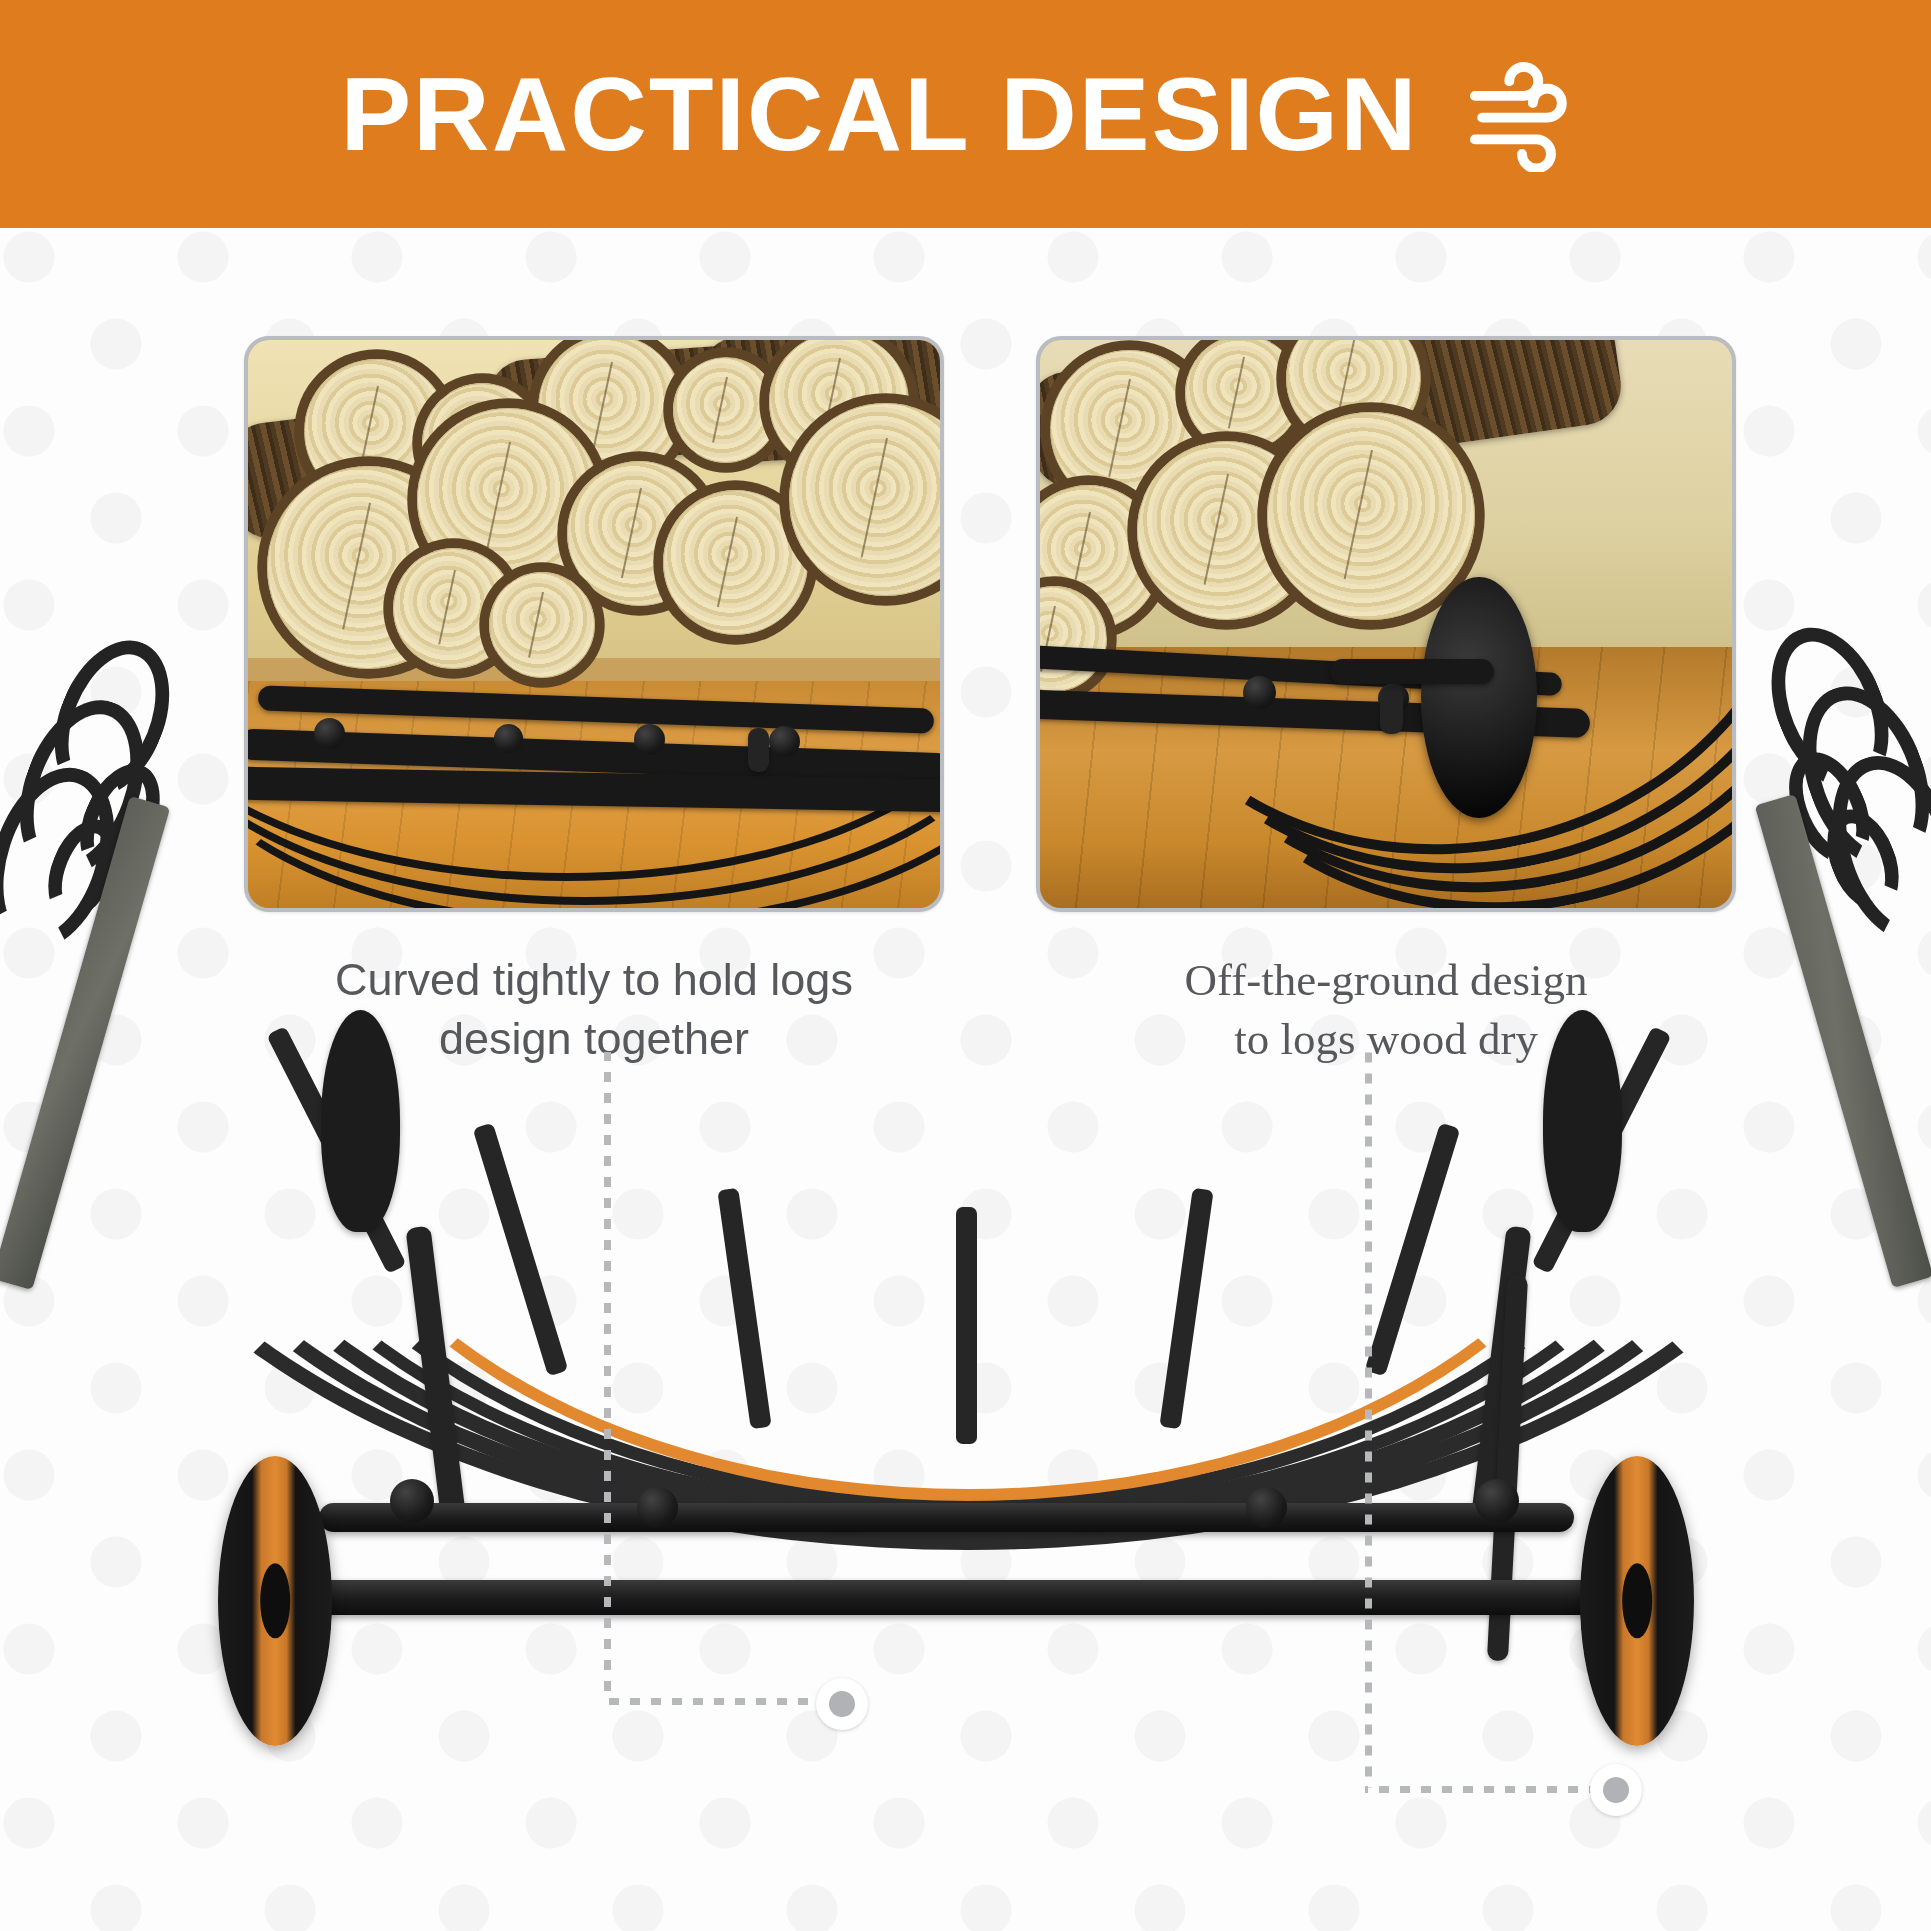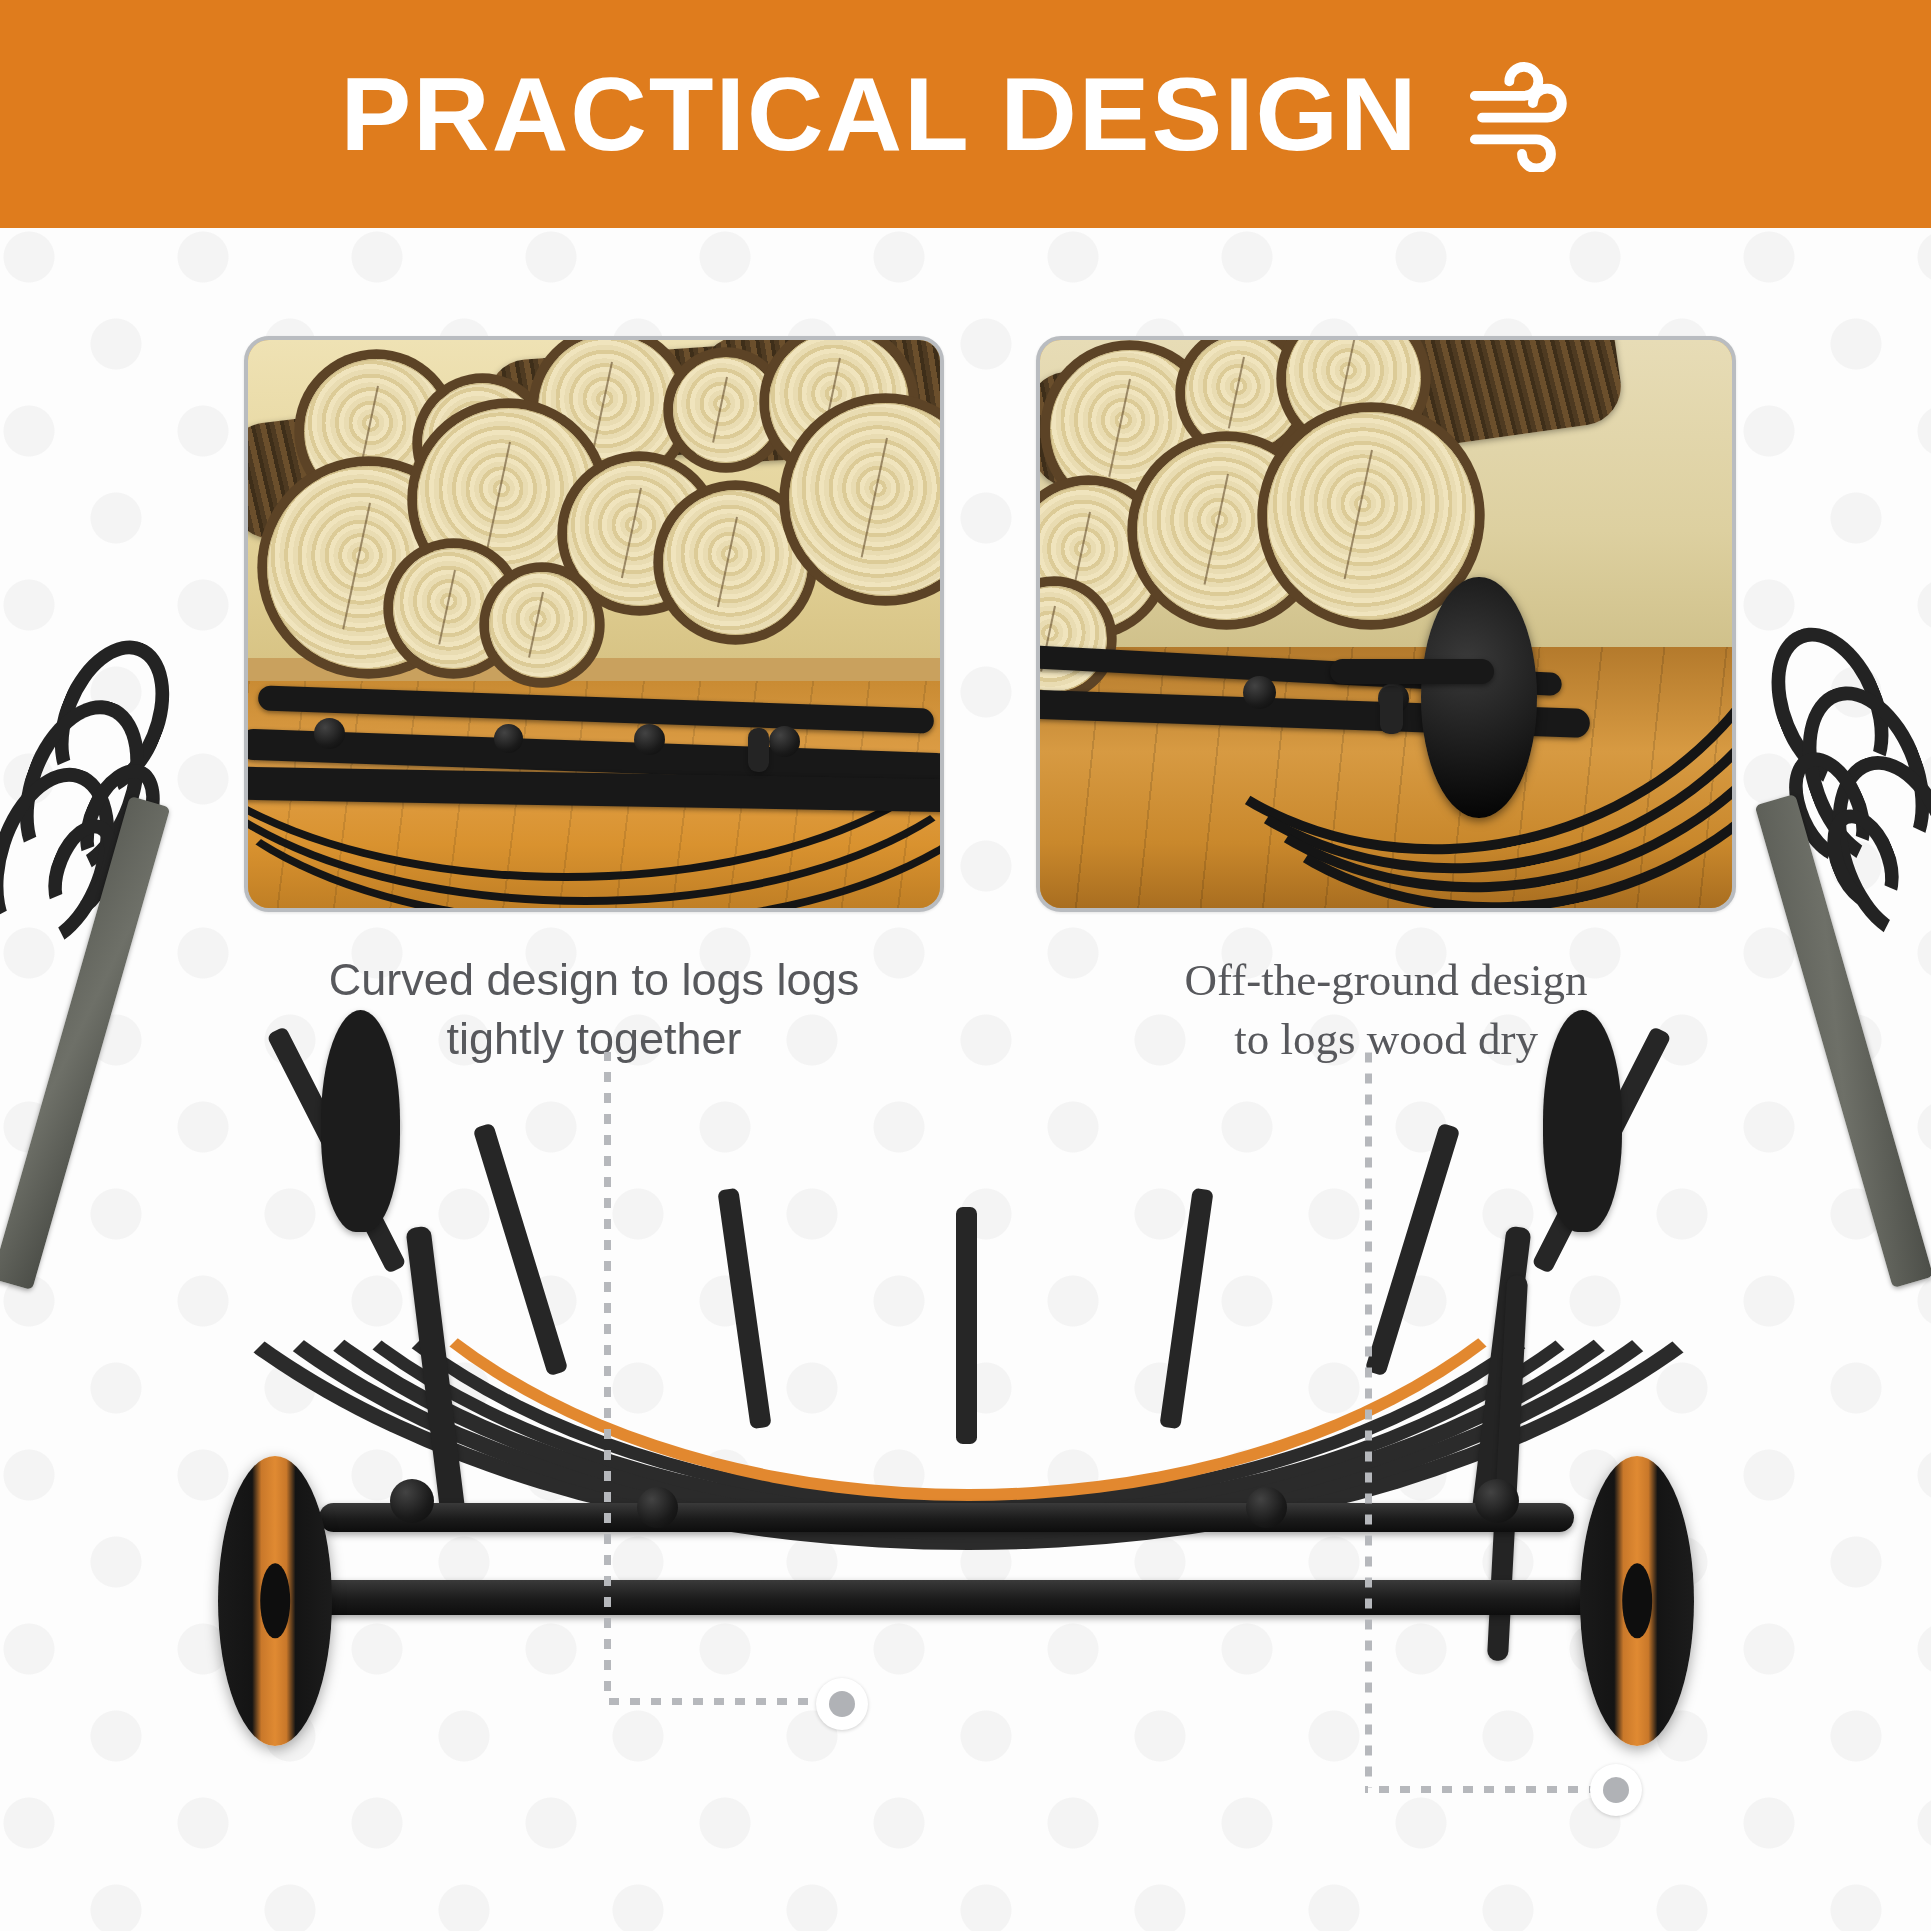--- a/index.html
+++ b/index.html
@@ -354,22 +354,22 @@
       <div class="knob" style="left:203px; top:336px; width:33px; height:33px;"></div>
       <div class="knob" style="left:338px; top:343px; width:31px; height:31px;"></div>
       <div class="leg" style="left:340px; top:346px; width:23px; height:48px;"></div>
 
       <div class="wheel-photo" style="left:381px; top:237px; width:116px; height:241px; border-radius:58px/121px;"></div>
       <div class="rackbar" style="left:290px; top:319px; width:164px; height:25px;"></div>
     </div>
   </div>
 
   <div class="caption caption-left">
-    <div>Curved design to logs logs</div>
-    <div>tightly together</div>
+    <div>Curved tightly to hold logs</div>
+    <div>design together</div>
   </div>
 
   <div class="caption caption-right">
     <div>Off-the-ground design</div>
     <div>to logs wood dry</div>
   </div>
 
   <div class="product">
 
     <div class="scroll-grp" style="left:9.7px; top:-87px; width:251px; height:425px;">

